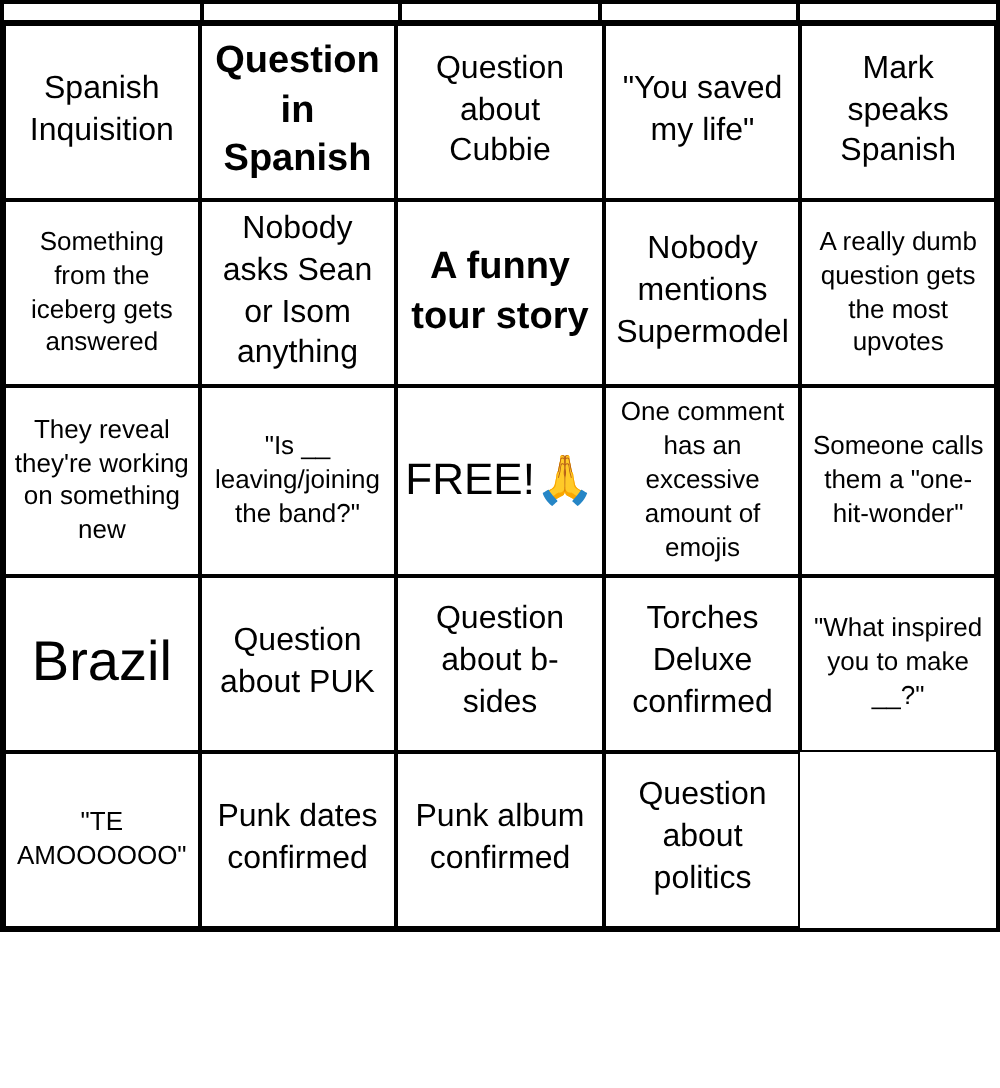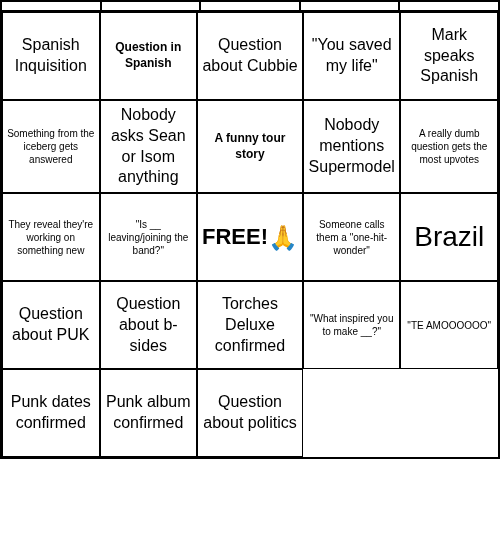--- a/index.html
+++ b/index.html
@@ -45,29 +45,29 @@
       min-height: 88px;
       font-size: 16px;
       line-height: 1.3;
       position: relative;
     }
     .cell.large-text {
       font-size: 28px;
       font-weight: normal;
     }
     .cell.medium-text {
-      font-size: 12px;
+      font-size: 19px;
       font-weight: bold;
     }
     .cell.small-text {
-      font-size: 10px;
+      font-size: 13px;
     }
     .cell.free {
       font-size: 22px;
-      font-weight: bold;
+      font-weight: normal;
       justify-content: center;
     }
     .free-emoji {
       font-size: 24px;
       display: block;
     }
   </style>
 </head>
 <body>
 
@@ -114,20 +114,23 @@
       <span>They reveal they're working on something new</span>
     </div>
     <div class="cell small-text">
       <span>"Is __ leaving/joining the band?"</span>
     </div>
     <div class="cell free">
       <span>FREE!</span>
       <span class="free-emoji">🙏</span>
     </div>
     <div class="cell small-text">
+      <span>One comment has an excessive amount of emojis</span>
+    </div>
+    <div class="cell small-text">
       <span>Someone calls them a "one-hit-wonder"</span>
     </div>
     <div class="cell large-text">
       <span>Brazil</span>
     </div>
     <div class="cell">
       <span>Question about PUK</span>
     </div>
     <div class="cell">
       <span>Question about b-sides</span>

